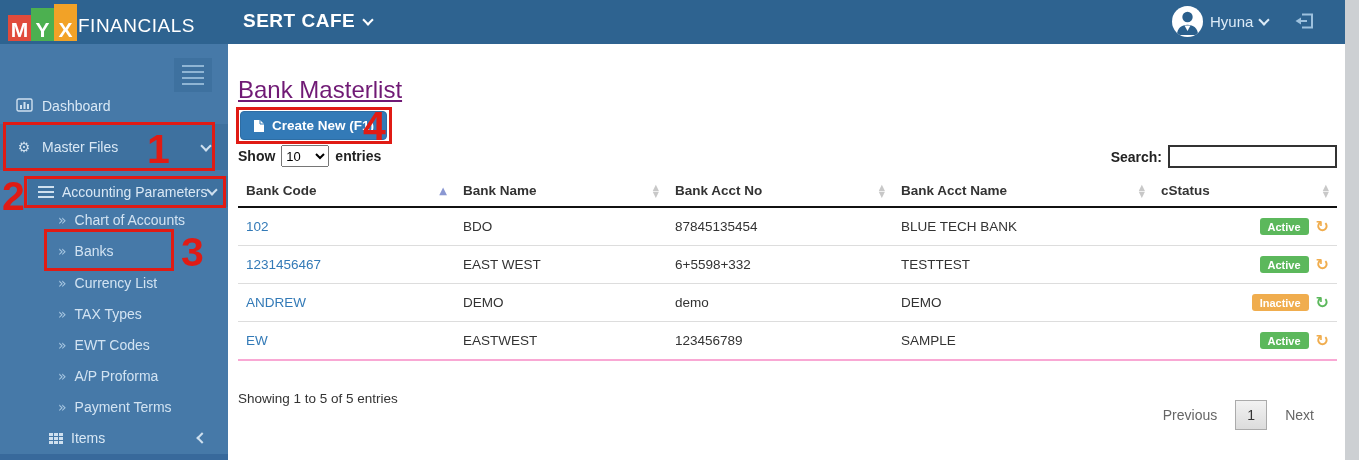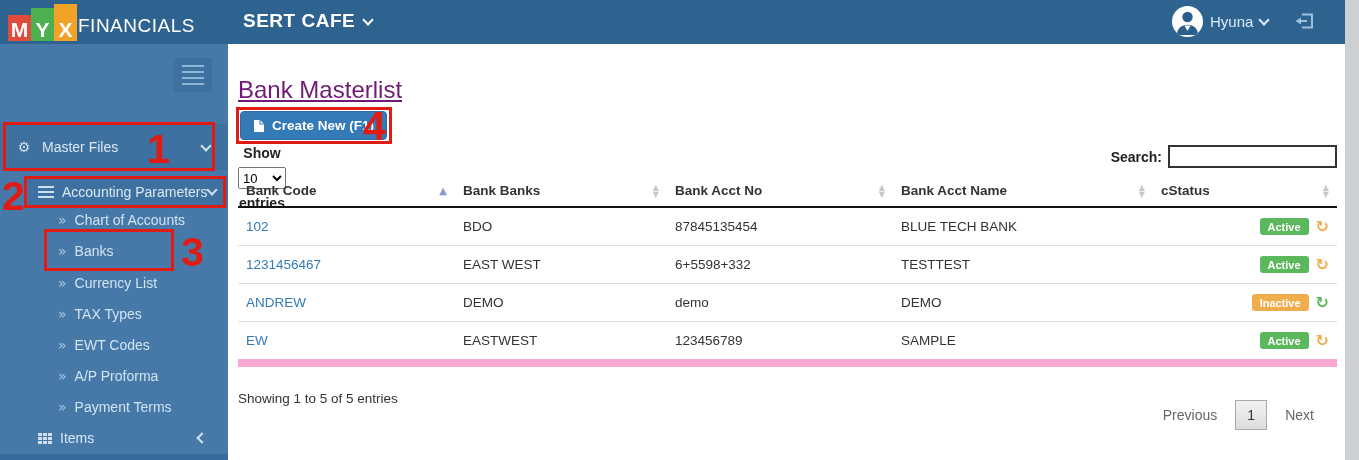--- a/index.html
+++ b/index.html
@@ -45,48 +45,48 @@
   .row-masterfiles { top:80px; height:46px; background:#3e719f; padding-left:14px; }
   .row-masterfiles .chev { position:absolute; right:18px; color:#cfe0ef; }
   .row-acctparams { top:132px; left:28px; width:200px; height:31px; background:#3e719f; padding-left:10px; }
   .row-acctparams .chev { position:absolute; right:12px; color:#cfe0ef; }
   .ham3 { display:flex; flex-direction:column; gap:3px; width:16px; }
   .ham3 i { display:block; height:2px; background:#cfe0ef; }
   .sub { padding-left:58px; color:#d2e3f2; }
   .sub .dbl { color:#a9c8e2; font-family:"DejaVu Sans",sans-serif; }
   .row-chart { top:162px; } .row-banks { top:193px; } .row-currency { top:225px; }
   .row-tax { top:256px; } .row-ewt { top:287px; } .row-ap { top:318px; } .row-payment { top:349px; }
-  .row-items { top:380px; padding-left:38px; }
+  .row-items { top:380px; padding-left:49px; }
   .row-items .chev { position:absolute; right:22px; color:#cfe0ef; }
   .grid9 { display:grid; grid-template-columns:repeat(3,4px); grid-auto-rows:3px; gap:1px; }
   .grid9 i { background:#cfe0ef; }
   .side-strip { position:absolute; left:0; top:410px; width:228px; height:6px; background:#38699b; }
 
   
   .content { position:absolute; left:228px; top:44px; width:1117px; height:416px; background:#fff; color:#333; }
   .page-title { position:absolute; left:10px; top:32px; font-size:24px; color:#701a75; text-decoration:underline; }
   .btn-create { position:absolute; left:12px; top:67px; height:29px; background:#337ab7;
                 border:1px solid #2e6da4; border-radius:4px; color:#fff; font-size:13.5px; font-weight:bold;
                 display:flex; align-items:center; gap:7px; padding:0 12px; cursor:pointer; }
   .ctl-left { position:absolute; left:10px; top:101px; display:flex; align-items:center; gap:6px;
-              font-size:14px; font-weight:bold; color:#222;flex-direction:column; }
+              font-size:14px; font-weight:bold; color:#222; }
   .ctl-left select { font-size:13px; height:22px; width:48px; }
   .ctl-right { position:absolute; right:8px; top:101px; display:flex; align-items:center; gap:6px;
                font-size:14px; font-weight:bold; color:#222; }
   .ctl-right input { width:169px; height:23px; border:2px solid #333; font-size:13px; padding:0 4px; }
 
   table.grid { position:absolute; left:10px; top:131px; width:1099px; border-collapse:collapse;
                font-size:13.5px; table-layout:fixed; }
   th { text-align:left; font-weight:bold; color:#333; padding:8px; border-bottom:2px solid #111; cursor:pointer; }
   .th-in { display:flex; align-items:center; justify-content:space-between; }
   .sort { font-family:"DejaVu Sans",sans-serif; }
   .sort.asc { color:#8a97d2; font-size:10px; }
   .sort.both { display:flex; flex-direction:column; color:#c8c8c8; font-size:8px; line-height:7px; }
   td { padding:10px 8px; border-top:1px solid #ddd; color:#333; }
-  tbody tr:last-child td { border-bottom:8px solid #f9a8d4; }
+  tbody tr:last-child td { border-bottom:2px solid #f9a8d4; }
   td a { color:#337ab7; text-decoration:none; }
   td.status-cell { text-align:right; }
   .status-wrap { display:inline-flex; align-items:center; gap:7px; }
   .badge { display:inline-block; font-size:11px; font-weight:bold; color:#fff; padding:2.5px 8px; border-radius:3px; }
   .b-active { background:#5cb85c; }
   .b-inactive { background:#f0ad4e; }
   .refresh { font-family:"DejaVu Sans",sans-serif; font-size:16px; font-weight:bold; cursor:pointer; line-height:1; }
   .r-orange { color:#f0ad4e; }
   .r-green { color:#5cb85c; }
 
@@ -154,20 +154,31 @@
   <div class="scroll-track"></div>
 
   <div class="sidebar">
     <div class="side-toggle">
       <i></i>
         <i></i>
         <i></i>
         <i></i>
     </div>
 
+    <div class="snav row-dashboard">
+      <span class="ic">
+        <svg width="17" height="14" viewBox="0 0 17 14">
+          <rect x="1" y="1" width="15" height="12" rx="1.5" fill="none" stroke="#cfe0ef" stroke-width="1.4"></rect>
+          <rect x="4" y="7" width="2" height="4" fill="#cfe0ef"></rect>
+          <rect x="7.5" y="4" width="2" height="7" fill="#cfe0ef"></rect>
+          <rect x="11" y="6" width="2" height="5" fill="#cfe0ef"></rect>
+        </svg>
+      </span>
+      <span class="lbl">Dashboard</span>
+    </div>
 
     <div class="snav row-masterfiles">
       <span class="ic glyph">⚙</span>
       <span class="lbl">Master Files</span>
       <span class="chev down"></span>
     </div>
 
     <div class="snav row-acctparams">
       <span class="ham3">
           <i></i>
@@ -261,21 +272,21 @@
       <thead>
         <tr>
           <th>
               <div class="th-in">
                 <span>Bank Code</span>
                 <span class="sort asc">▲</span>
               </div>
             </th>
           <th>
               <div class="th-in">
-                <span>Bank Banks</span>
+                <span>Bank Name</span>
                 <span class="sort both">
                   <span>▲</span>
                   <span>▼</span>
                 </span>
               </div>
             </th>
           <th>
               <div class="th-in">
                 <span>Bank Acct No</span>
                 <span class="sort both">

